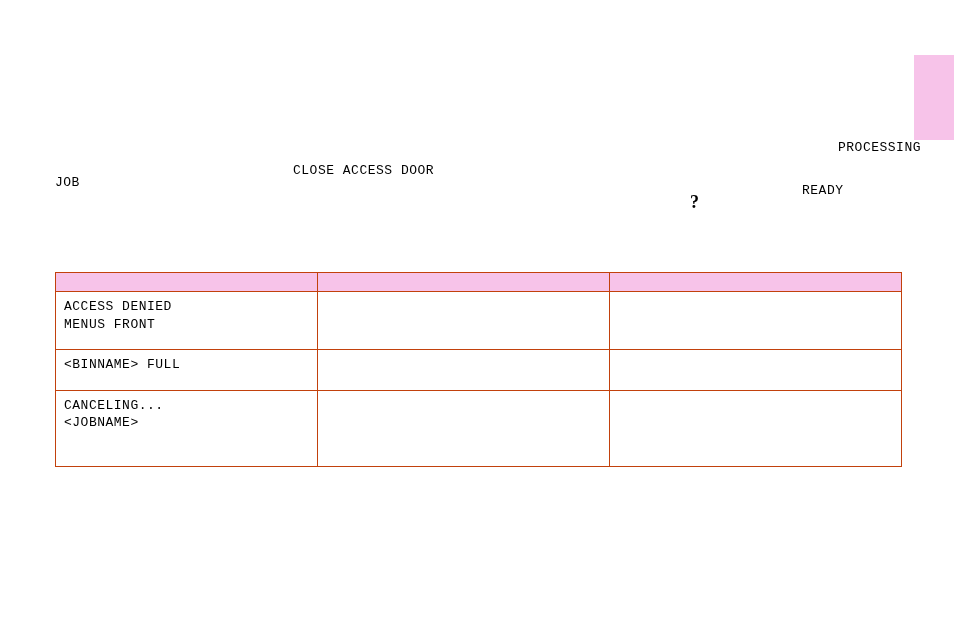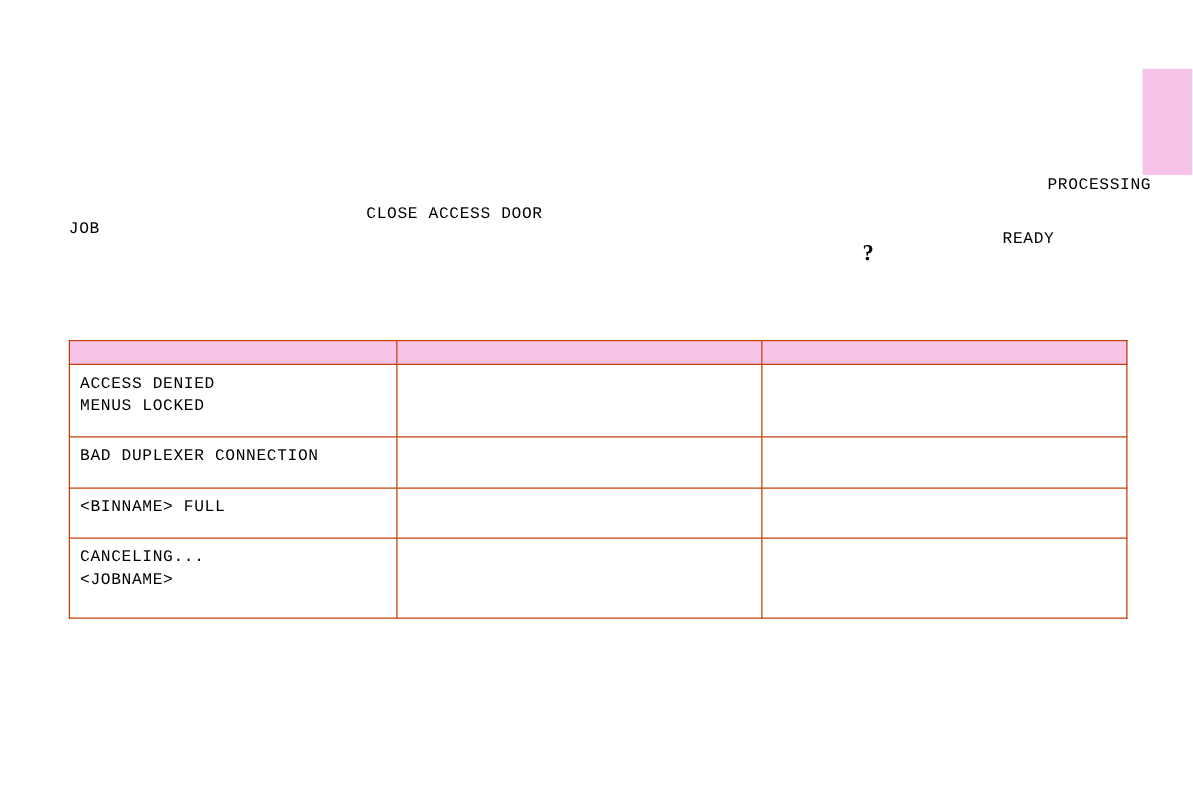--- a/index.html
+++ b/index.html
@@ -58,21 +58,21 @@
     font-weight: normal;
   }
   .msg-table th {
     background: #f7c3e9;
     height: 18px;
     padding: 0;
   }
   .msg-table td {
     padding: 6px 8px 16px 8px;
   }
-  .msg-table td.tall { padding-bottom: 22px; }
+  .msg-table td.tall { padding-bottom: 34px; }
   .col1 { width: 262px; }
   .col2 { width: 292px; }
   .col3 { width: 292px; }
   .line { display: block; line-height: 1.35; }
 </style>
 </head>
 <body>
 
 <div class="page">
 
@@ -94,28 +94,21 @@
       <tr>
         <th></th>
         <th></th>
         <th></th>
       </tr>
     </thead>
     <tbody>
       <tr>
         <td>
           <span class="line">ACCESS DENIED</span>
-          <span class="line">MENUS LOCKED</span>
-        </td>
-        <td></td>
-        <td></td>
-      </tr>
-      <tr>
-        <td>
-          <span class="line">BAD DUPLEXER CONNECTION</span>
+          <span class="line">MENUS FRONT</span>
         </td>
         <td></td>
         <td></td>
       </tr>
       <tr>
         <td>
           <span class="line">&lt;BINNAME&gt; FULL</span>
         </td>
         <td></td>
         <td></td>

